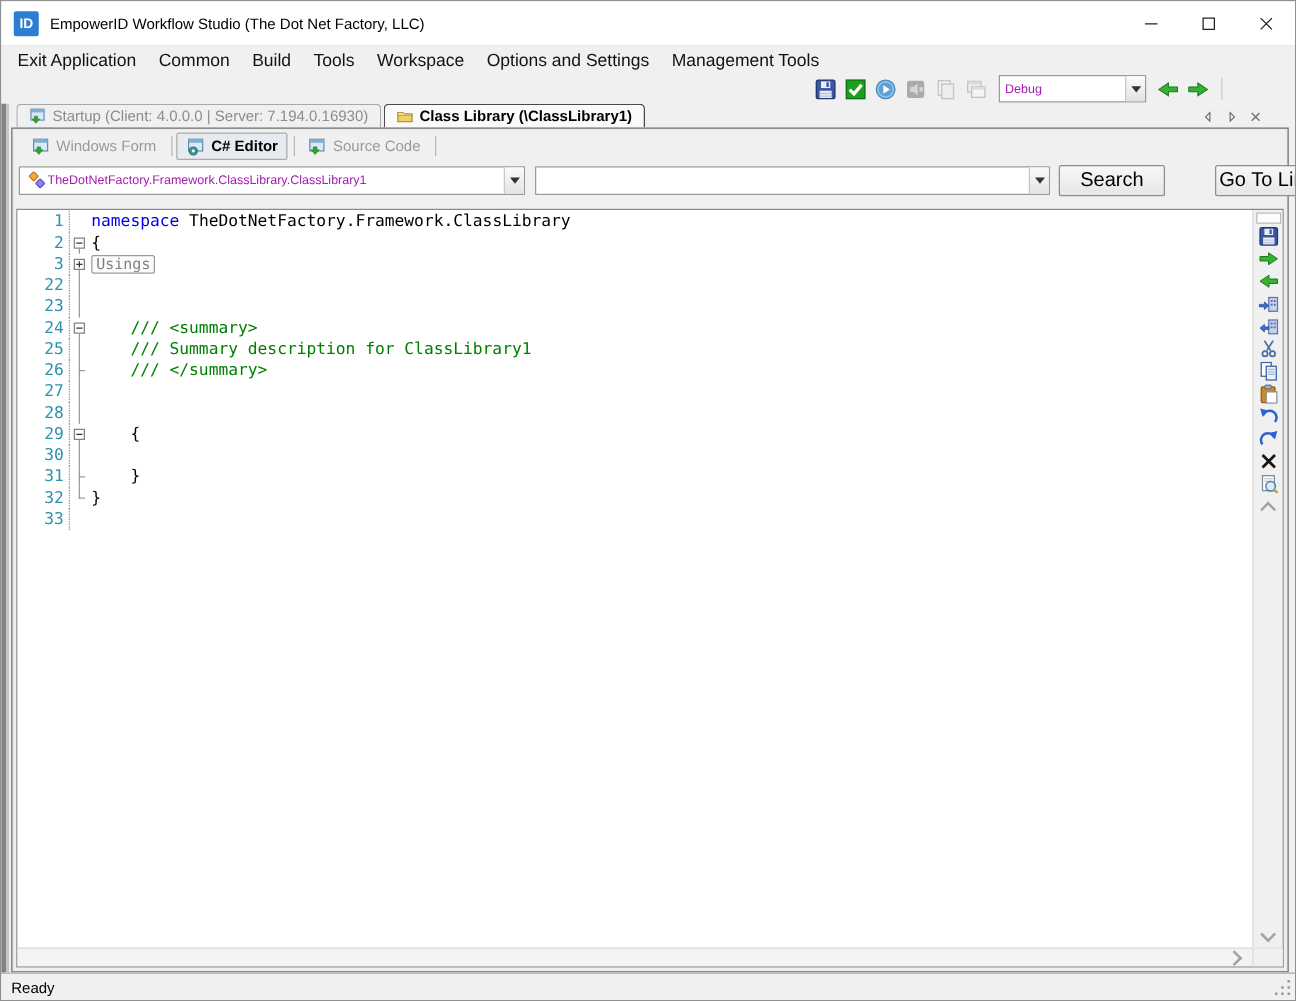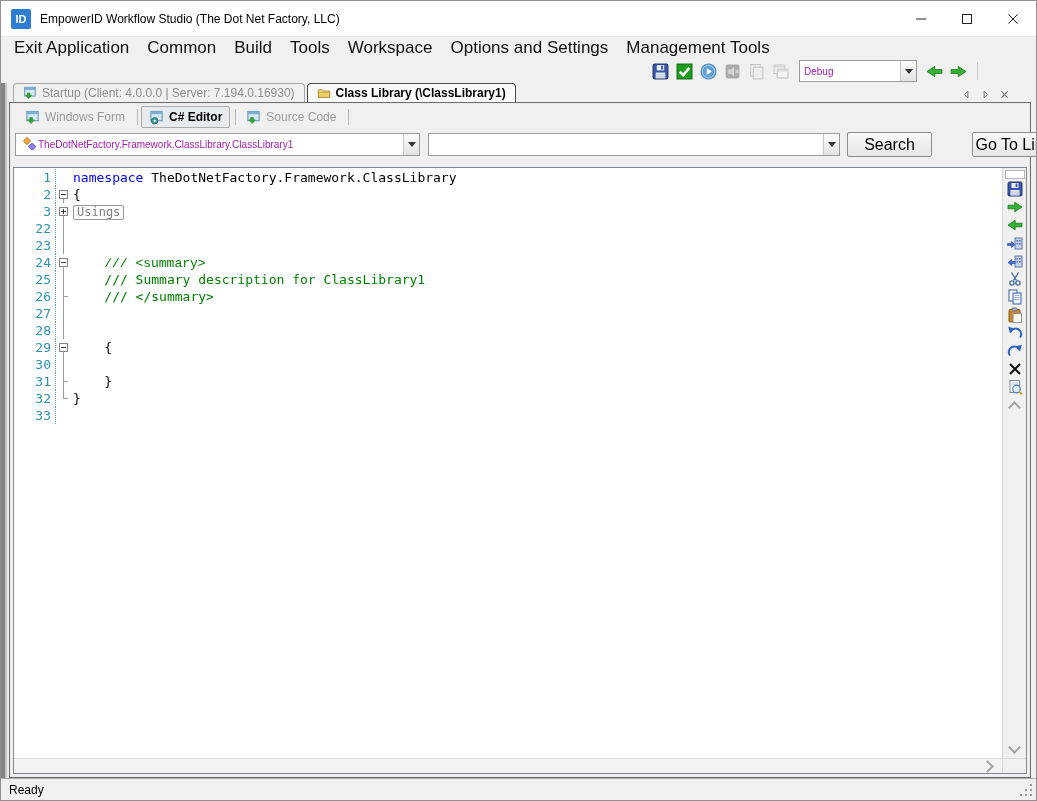--- a/index.html
+++ b/index.html
@@ -12,21 +12,21 @@
   
   #titlebar { height:35px; background:#FFFFFF; display:flex; align-items:center; position:relative; }
   .app-badge { width:20px; height:20px; margin-left:10px; background:#2D7DD2; color:#fff;
     font-size:11px; font-weight:bold; display:flex; align-items:center; justify-content:center; border-radius:2px; }
   .title-text { margin-left:9px; font-size:12px; color:#000; }
   .win-btns { position:absolute; right:0; top:0; height:35px; display:flex; }
   .win-btn { width:46px; height:35px; display:flex; align-items:center; justify-content:center; }
   .win-btn svg { width:12px; height:12px; }
   
   #menubar { height:22px; background:#F0F0F0; display:flex; align-items:center; padding-left:4px; border-top:1px solid #E8E8E8;}
-  .menu-item { font-size:17px; color:#111; padding:0 9px; line-height:22px; cursor:default; }
+  .menu-item { font-size:14px; color:#111; padding:0 9px; line-height:22px; cursor:default; }
   
   #toolbar { height:25px; background:#F0F0F0; position:relative; }
   .tb-cluster { position:absolute; left:650px; top:2px; display:flex; align-items:center; }
   .ticon { width:19px; height:19px; margin-right:5px; display:inline-flex; align-items:center; justify-content:center; }
   .ticon svg { width:17px; height:17px; }
   .combo { height:22px; background:#fff; border:1px solid #9A9A9A; display:flex; align-items:center; position:relative; }
   #debug-combo { width:118px; margin-left:4px; margin-right:8px; }
   .combo-text { font-size:10px; padding-left:4px; color:#a21caf; flex:1; white-space:nowrap; overflow:hidden; }
   .combo-btn { width:16px; height:100%; border-left:1px solid #C8C8C8; background:linear-gradient(#FBFBFB,#E3E3E3);
     display:flex; align-items:center; justify-content:center; }
@@ -332,21 +332,21 @@
                 <span class="ln" style="color: rgb(43, 145, 175);">23</span>
                 <span class="fold f-line"></span>
                 <span class="codetext"></span>
               </div>
               <div class="code-line">
                 <span class="ln" style="color: rgb(43, 145, 175);">24</span>
                 <span class="fold">
                   <span class="fbox"></span>
                   <span class="below"></span>
                 </span>
-                <span class="codetext"><span style="color: rgb(0, 128, 0); font-family: Liberation Mono, monospace;">    /// &lt;summary&gt;</span></span>
+                <span class="codetext"><span style="color: rgb(0, 128, 0);">    /// &lt;summary&gt;</span></span>
               </div>
               <div class="code-line">
                 <span class="ln" style="color: rgb(43, 145, 175);">25</span>
                 <span class="fold f-line"></span>
                 <span class="codetext"><span style="color: rgb(0, 128, 0);">    /// Summary description for ClassLibrary1</span></span>
               </div>
               <div class="code-line">
                 <span class="ln" style="color: rgb(43, 145, 175);">26</span>
                 <span class="fold f-tick"></span>
                 <span class="codetext"><span style="color: rgb(0, 128, 0);">    /// &lt;/summary&gt;</span></span>

